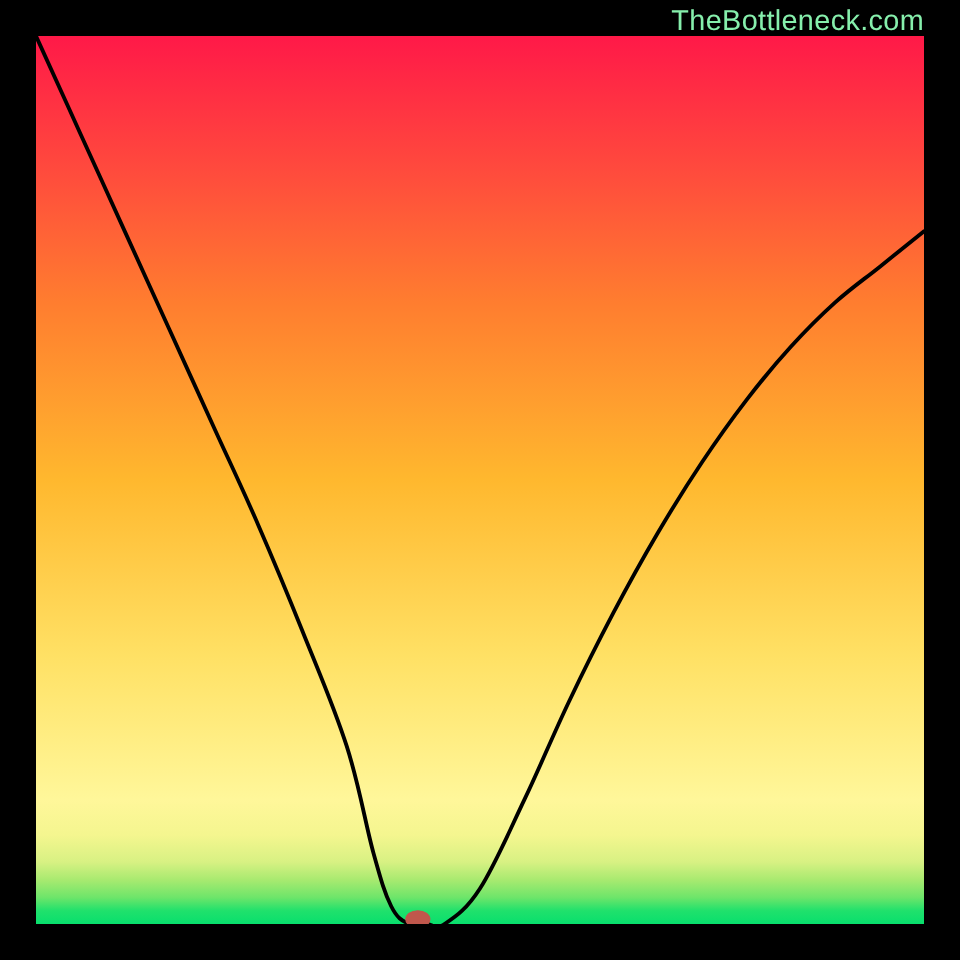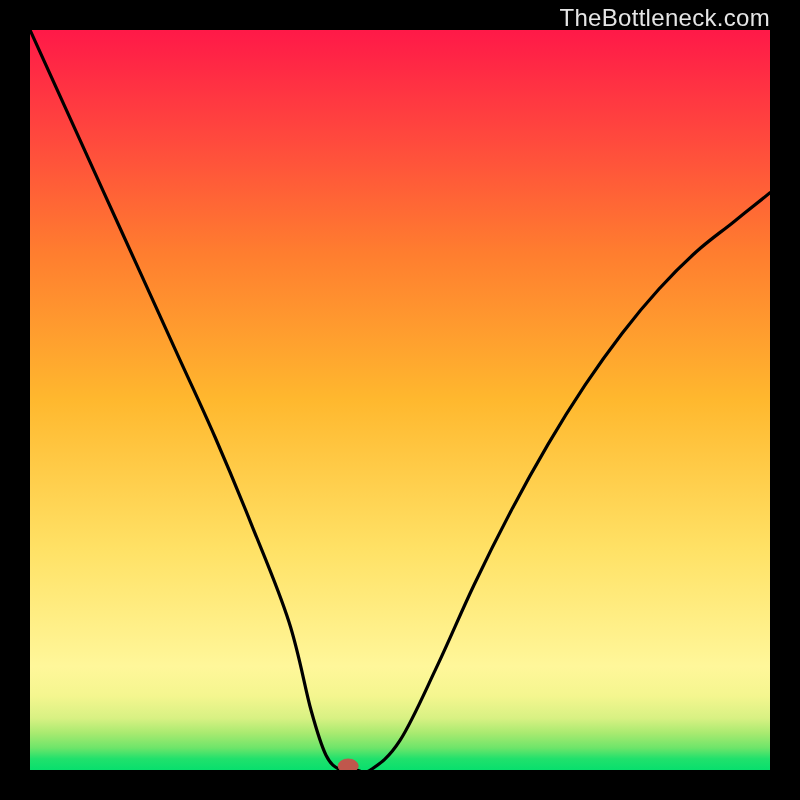--- a/index.html
+++ b/index.html
@@ -21,21 +21,21 @@
     position: absolute;
     top: 30px;
     left: 30px;
     width: 740px;
     height: 740px;
   }
   .watermark {
     position: absolute;
     top: 4px;
     right: 30px;
-    color: #e5e5e5;
+    color: #86efac;
     font-size: 24px;
     font-weight: 500;
     letter-spacing: 0.3px;
     user-select: none;
   }
   svg { display:block; }
 </style>
 </head>
 <body>
 

